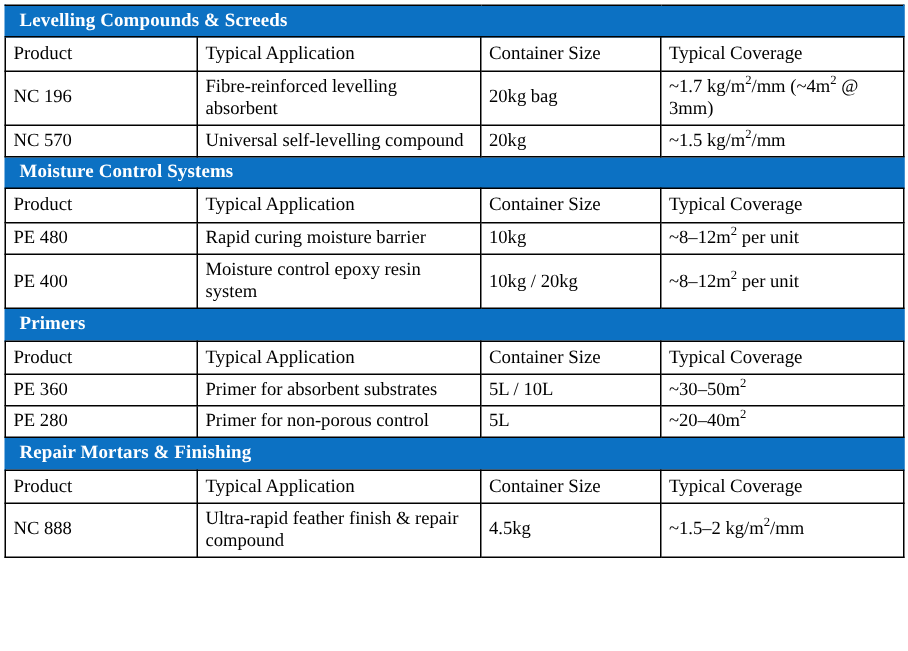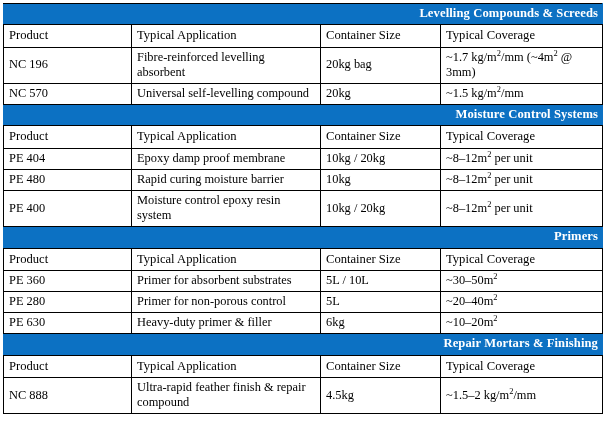--- a/index.html
+++ b/index.html
@@ -33,23 +33,23 @@
     padding: 2px 5px 3px 5px;
     font-size: 12.4px;
     line-height: 1.22;
     vertical-align: middle;
     word-wrap: break-word;
   }
   tr.section-title td {
     background: #0c71c3;
     color: #ffffff;
     font-weight: bold;
-    text-align: right;
+    text-align: left;
     font-size: 12.6px;
-    padding: 2px 4px 3px 20px;
+    padding: 2px 4px 3px 9px;
     letter-spacing: 0.1px;
     border-left-color: #0c71c3;
     border-right-color: #0c71c3;
   }
   tr.col-head td {
     font-weight: normal;
     font-size: 12.6px;
     padding-top: 3px;
     padding-bottom: 3px;
   }
@@ -99,26 +99,20 @@
         <tr class="section-title">
           <td colspan="4">Moisture Control Systems</td>
         </tr>
         <tr class="col-head">
           <td>Product</td>
           <td>Typical Application</td>
           <td>Container Size</td>
           <td>Typical Coverage</td>
         </tr>
         <tr>
-          <td>PE 404</td>
-          <td>Epoxy damp proof membrane</td>
-          <td>10kg / 20kg</td>
-          <td>~8–12m<sup>2</sup> per unit</td>
-        </tr>
-        <tr>
           <td>PE 480</td>
           <td>Rapid curing moisture barrier</td>
           <td>10kg</td>
           <td>~8–12m<sup>2</sup> per unit</td>
         </tr>
         <tr>
           <td>PE 400</td>
           <td>Moisture control epoxy resin system</td>
           <td>10kg / 20kg</td>
           <td>~8–12m<sup>2</sup> per unit</td>
@@ -137,26 +131,20 @@
           <td>Primer for absorbent substrates</td>
           <td>5L / 10L</td>
           <td>~30–50m<sup>2</sup></td>
         </tr>
         <tr>
           <td>PE 280</td>
           <td>Primer for non-porous control</td>
           <td>5L</td>
           <td>~20–40m<sup>2</sup></td>
         </tr>
-        <tr>
-          <td>PE 630</td>
-          <td>Heavy-duty primer &amp; filler</td>
-          <td>6kg</td>
-          <td>~10–20m<sup>2</sup></td>
-        </tr>
         <tr class="section-title">
           <td colspan="4">Repair Mortars &amp; Finishing</td>
         </tr>
         <tr class="col-head">
           <td>Product</td>
           <td>Typical Application</td>
           <td>Container Size</td>
           <td>Typical Coverage</td>
         </tr>
         <tr>

